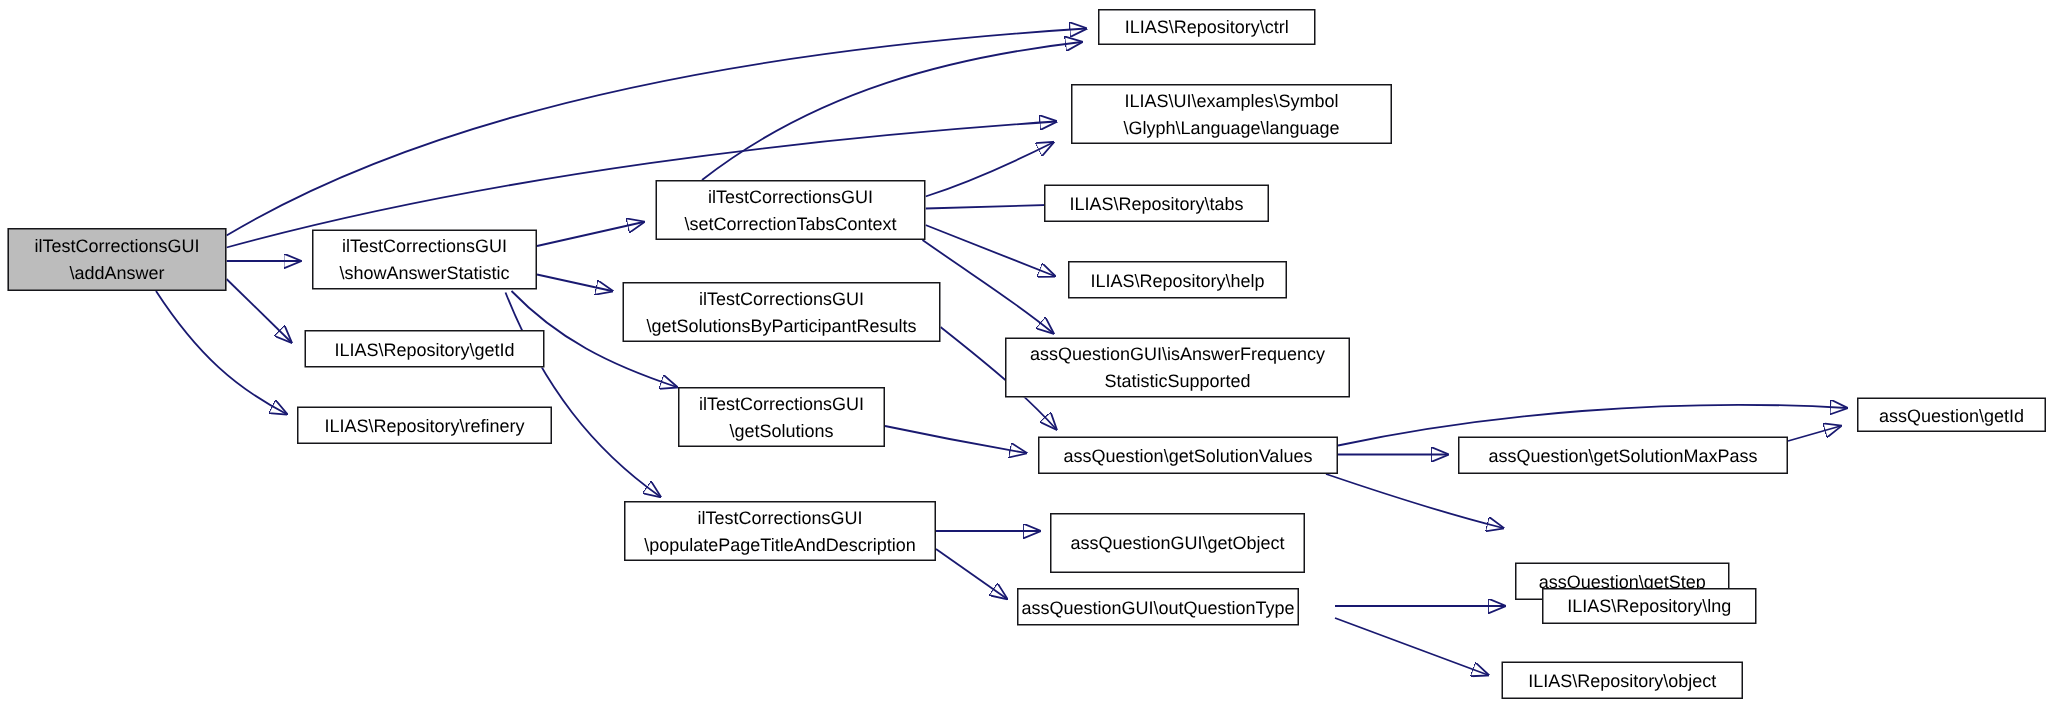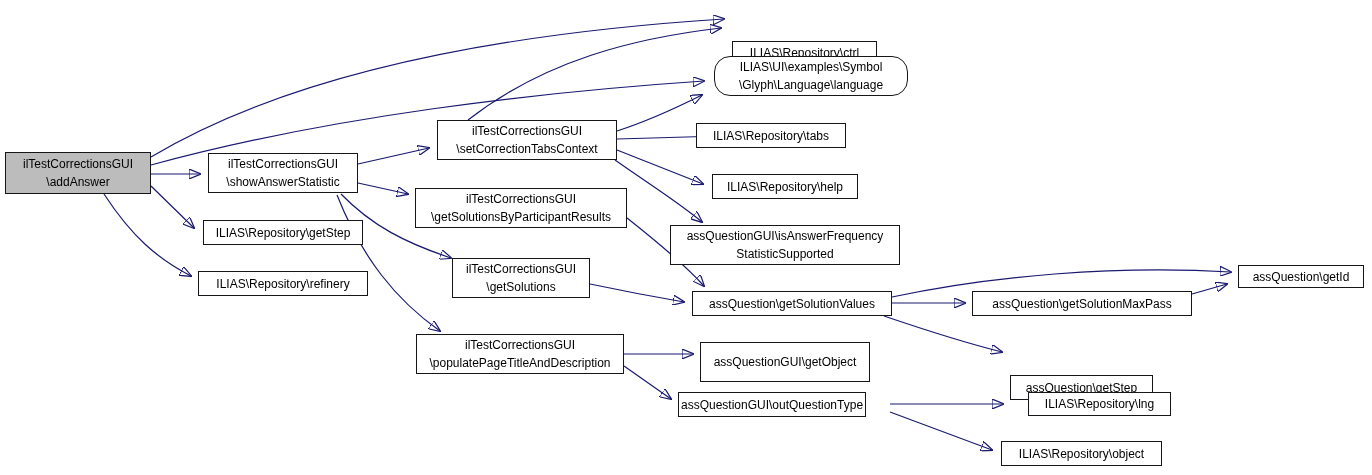--- a/index.html
+++ b/index.html
@@ -59,32 +59,32 @@
     <path d="M884,316 C928,331 962,342 1002,352" marker-end="url(#arrow)"></path>
     <path d="M1192,294 L1227,284" marker-end="url(#arrow)"></path>
     <path d="M890,404 L1003,404" marker-end="url(#arrow)"></path>
     <path d="M890,412 L992,450" marker-end="url(#arrow)"></path>
   </svg>
 
   <div class="node hl" style="left:5px;   top:152px; width:146px; height:42px;">ilTestCorrectionsGUI
 \addAnswer</div>
   <div class="node" style="left:208px; top:153px; width:150px; height:40px;">ilTestCorrectionsGUI
 \showAnswerStatistic</div>
-  <div class="node" style="left:203px; top:220px; width:160px; height:25px;">ILIAS\Repository\getStep</div>
+  <div class="node" style="left:203px; top:220px; width:160px; height:25px;">ILIAS\Repository\getId</div>
   <div class="node" style="left:198px; top:271px; width:170px; height:25px;">ILIAS\Repository\refinery</div>
   <div class="node" style="left:437px; top:120px; width:180px; height:40px;">ilTestCorrectionsGUI
 \setCorrectionTabsContext</div>
   <div class="node" style="left:415px; top:188px; width:212px; height:40px;">ilTestCorrectionsGUI
 \getSolutionsByParticipantResults</div>
   <div class="node" style="left:452px; top:258px; width:138px; height:40px;">ilTestCorrectionsGUI
 \getSolutions</div>
   <div class="node" style="left:416px; top:334px; width:208px; height:40px;">ilTestCorrectionsGUI
 \populatePageTitleAndDescription</div>
-  <div class="node" style="left:732px; top:6px;   width:145px; height:24px;margin-top:35px;">ILIAS\Repository\ctrl</div>
-  <div class="node" style="left:714px; top:56px;  width:194px; height:40px;border-radius:16px;">ILIAS\UI\examples\Symbol
+  <div class="node" style="left:732px; top:6px;   width:145px; height:24px;">ILIAS\Repository\ctrl</div>
+  <div class="node" style="left:714px; top:56px;  width:214px; height:40px;">ILIAS\UI\examples\Symbol
 \Glyph\Language\language</div>
   <div class="node" style="left:696px; top:123px; width:150px; height:25px;">ILIAS\Repository\tabs</div>
   <div class="node" style="left:712px; top:174px; width:146px; height:25px;">ILIAS\Repository\help</div>
   <div class="node" style="left:670px; top:225px; width:230px; height:40px;">assQuestionGUI\isAnswerFrequency
 StatisticSupported</div>
   <div class="node" style="left:692px; top:291px; width:200px; height:25px;">assQuestion\getSolutionValues</div>
   <div class="node" style="left:700px; top:342px; width:170px; height:40px;">assQuestionGUI\getObject</div>
   <div class="node" style="left:678px; top:392px; width:188px; height:25px;">assQuestionGUI\outQuestionType</div>
   <div class="node" style="left:972px; top:291px; width:220px; height:25px;">assQuestion\getSolutionMaxPass</div>
   <div class="node" style="left:1010px;top:341px; width:143px; height:25px;margin-top:34px;">assQuestion\getStep</div>

